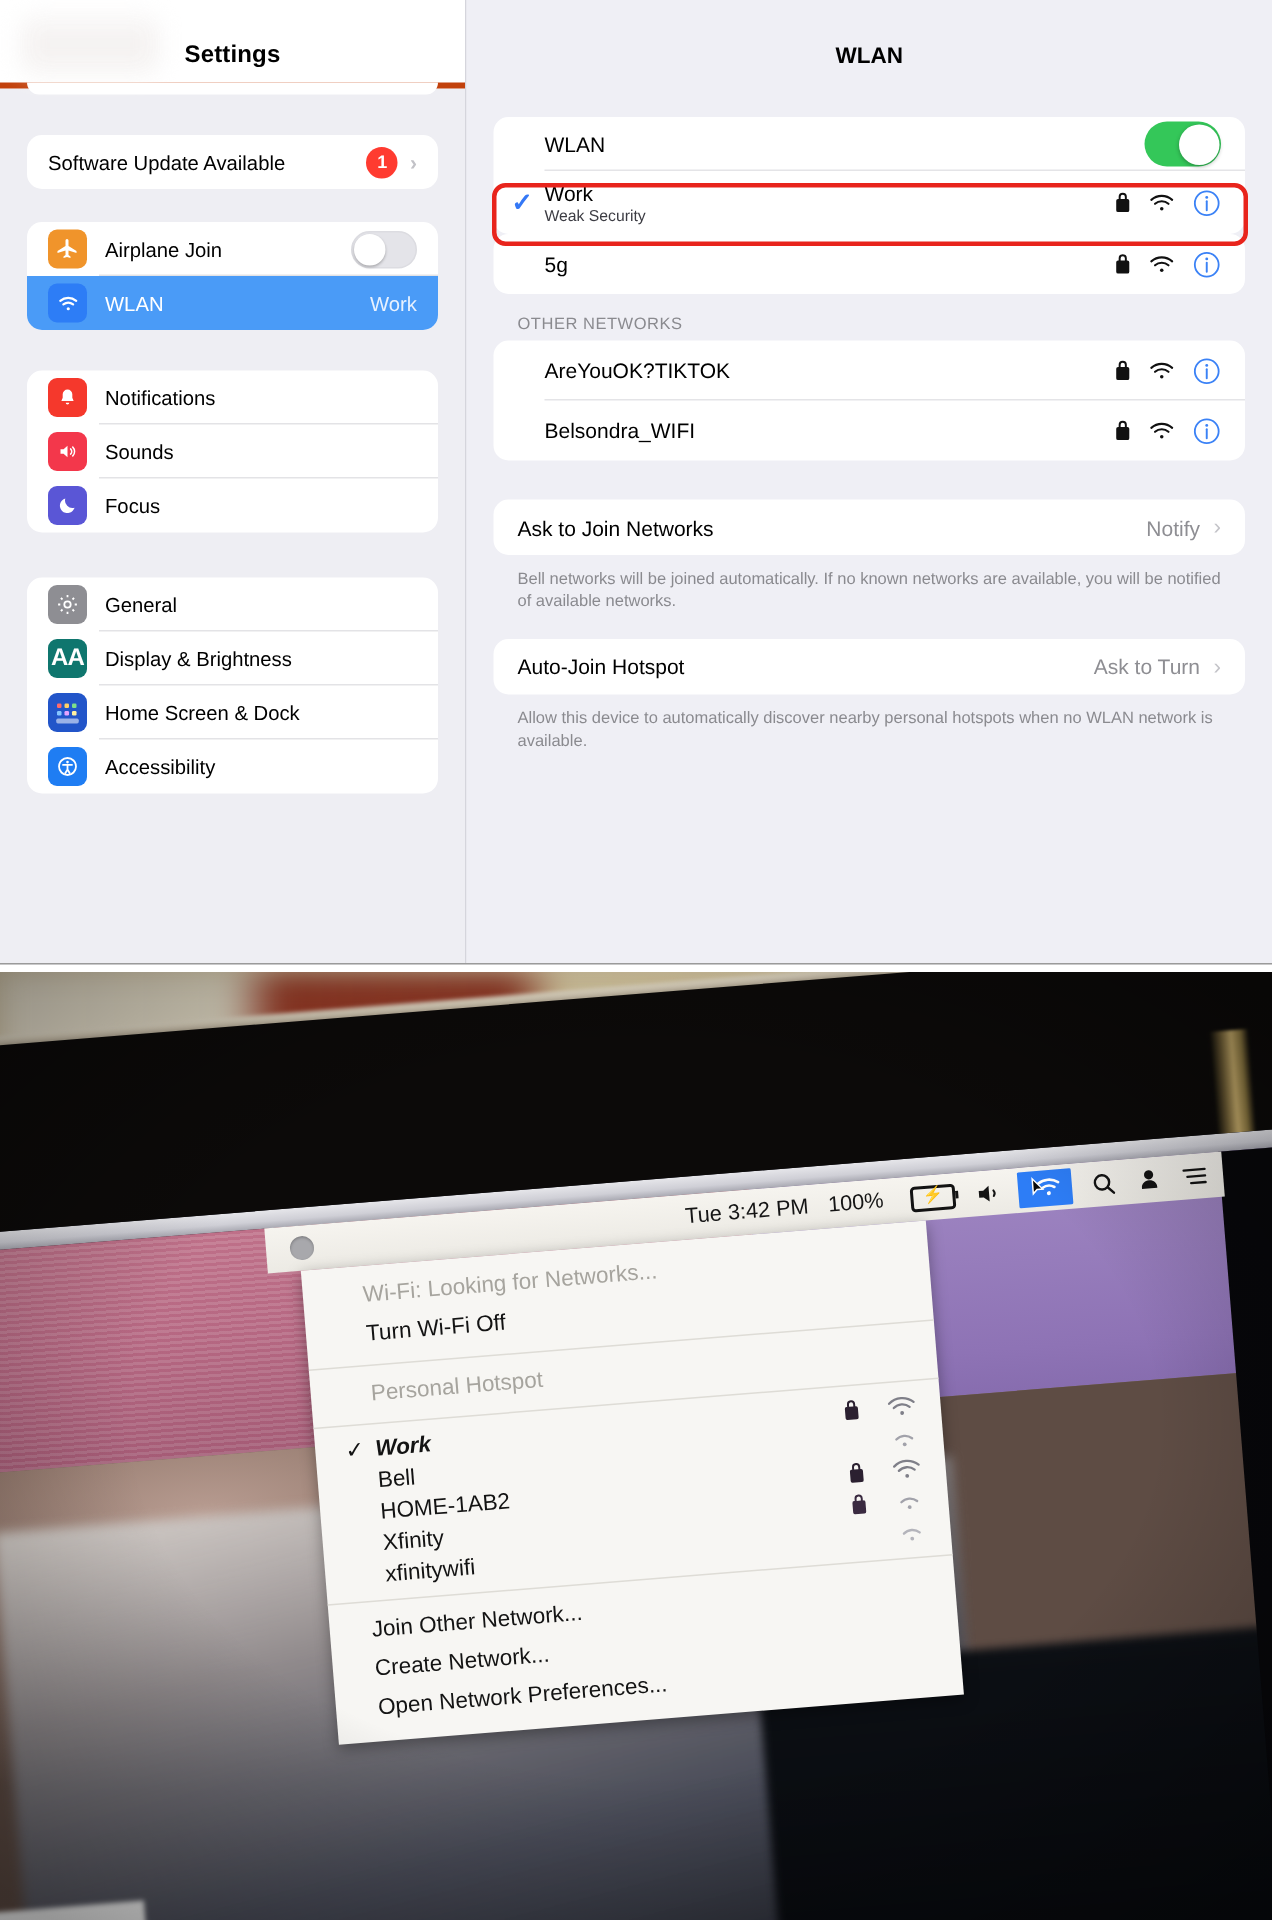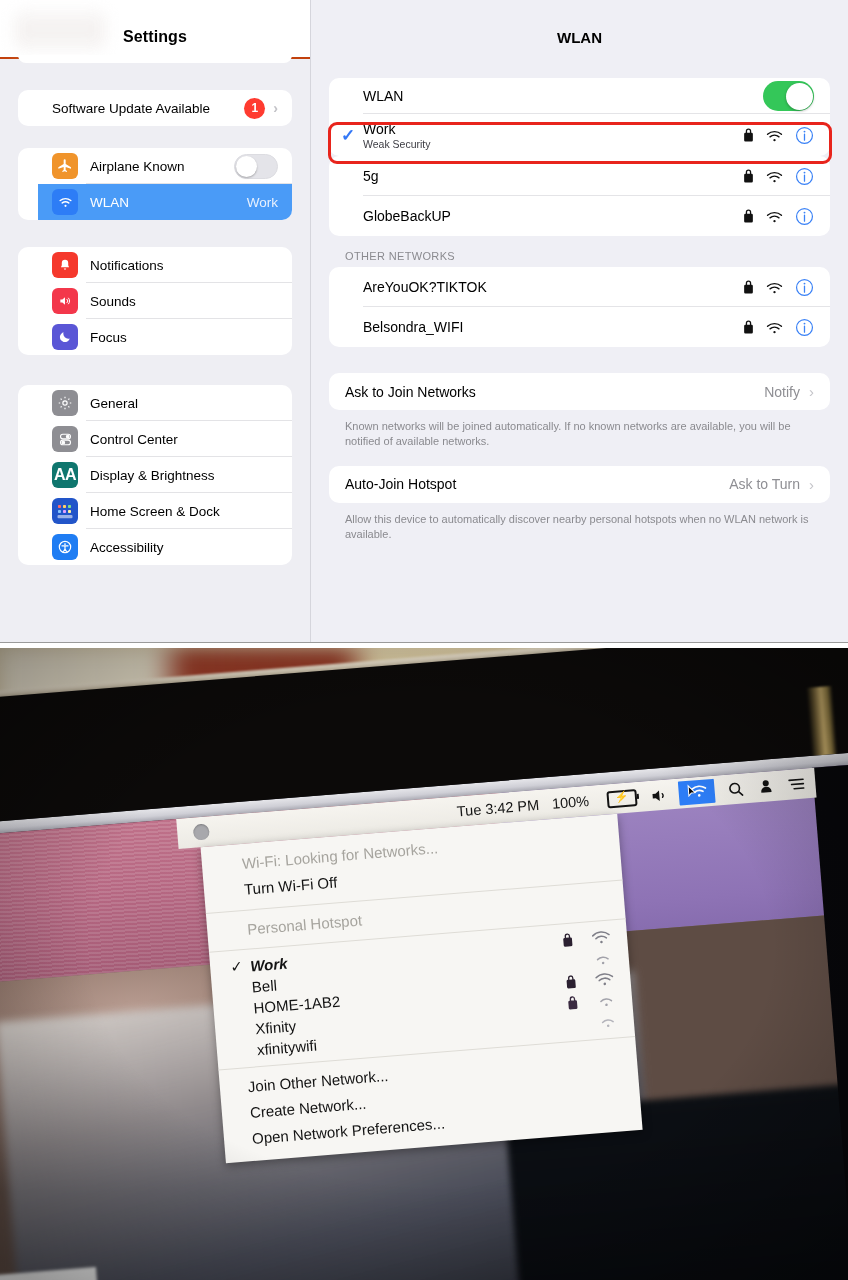--- a/index.html
+++ b/index.html
@@ -19,37 +19,37 @@
     box-sizing:border-box;
   }
   .sidebar{
     position:absolute;left:0;top:0;width:311px;height:642px;
     background:#eeeef3;overflow:hidden;
     border-right:1px solid #d5d5dc;
     box-sizing:border-box;
   }
   .sb-header{
     position:absolute;left:0;top:0;width:310px;height:59px;
-    background:#ffffff;border-bottom:2px solid #c2410c;
+    background:#ffffff;border-bottom:4px solid #c2410c;
     box-sizing:border-box;
   }
   .sb-title{
     position:absolute;left:0;top:28px;width:310px;text-align:center;
     font-size:16px;font-weight:bold;color:#000;letter-spacing:0.1px;
   }
   .sb-blur{
     position:absolute;left:14px;top:8px;width:92px;height:42px;
     border-radius:10px;
     background:linear-gradient(180deg,#fbfafa 0%,#f4f1f0 45%,#f7f5f4 100%);
     filter:blur(7px);opacity:.95;
   }
   .sb-scroll{position:absolute;left:0;top:59px;width:310px;height:583px;}
 
   .card{
-    background:#ffffff;border-radius:10px;margin:0 18px;overflow:hidden;padding-left:20px;
+    background:#ffffff;border-radius:10px;margin:0 18px;overflow:hidden;
   }
   .card.clipped-top{border-radius:0 0 10px 10px;}
   .row{
     display:flex;align-items:center;height:36px;padding:0 14px;
     position:relative;box-sizing:border-box;
   }
   .row .sep{
     position:absolute;left:48px;right:0;bottom:0;height:1px;background:#e3e3e6;
   }
   .row:last-child .sep{display:none;}
@@ -318,21 +318,21 @@
 
         <div class="gap"></div>
 
         <div class="card">
           <div class="row">
             <div class="ic" style="background:#f0942b;">
               <svg width="16" height="16" viewBox="0 0 24 24" fill="#fff">
                   <path d="M21 16v-2l-8-5V3.5a1.5 1.5 0 0 0-3 0V9l-8 5v2l8-2.5V18l-2 1.5V21l3.5-1 3.5 1v-1.5L13 18v-4.5z"></path>
                 </svg>
             </div>
-            <div class="lbl">Airplane Known</div>
+            <div class="lbl">Airplane Join</div>
             <div class="tog">
                 <div class="knob"></div>
               </div>
             <div class="sep"></div>
           </div>
           <div class="row sel">
             <div class="ic" style="background:#2d7df6;">
               <svg width="17" height="17" viewBox="0 0 24 24" fill="none" stroke="#fff" stroke-width="2.1" stroke-linecap="round">
                 <path d="M4.5 9.2a12 12 0 0 1 15 0"></path>
                   <path d="M7.4 12.6a7.6 7.6 0 0 1 9.2 0"></path>
@@ -381,32 +381,20 @@
 
         <div class="card">
           <div class="row">
             <div class="ic" style="background:#8e8e93;">
               <svg width="16" height="16" viewBox="0 0 24 24" fill="none" stroke="#fff" stroke-width="1.8">
                   <circle cx="12" cy="12" r="3.2"></circle>
                   <path d="M12 2.6v2.2M12 19.2v2.2M21.4 12h-2.2M4.8 12H2.6M18.6 5.4l-1.6 1.6M7 17l-1.6 1.6M18.6 18.6L17 17M7 7L5.4 5.4"></path>
                 </svg>
             </div>
             <div class="lbl">General</div>
-            <div class="sep"></div>
-          </div>
-          <div class="row">
-            <div class="ic" style="background:#8e8e93;">
-              <svg width="15" height="15" viewBox="0 0 24 24" fill="none" stroke="#fff" stroke-width="1.7">
-                  <rect x="4" y="3.5" width="16" height="7.5" rx="3.7"></rect>
-                  <rect x="4" y="13" width="16" height="7.5" rx="3.7"></rect>
-                  <circle cx="15.5" cy="7.25" r="2.1" fill="#fff"></circle>
-                  <circle cx="8.5" cy="16.75" r="2.1" fill="#fff"></circle>
-                </svg>
-            </div>
-            <div class="lbl">Control Center</div>
             <div class="sep"></div>
           </div>
           <div class="row">
             <div class="ic" style="background:#0f766e;font-weight:bold;font-size:16px;letter-spacing:-.5px;">AA</div>
             <div class="lbl">Display &amp; Brightness</div>
             <div class="sep"></div>
           </div>
           <div class="row">
             <div class="ic" style="background:#2255c9;">
               <svg width="18" height="18" viewBox="0 0 18 18">
@@ -507,40 +495,20 @@
                     <circle cx="11" cy="12.8" r="1.5" fill="#111" stroke="none"></circle>
                   </svg></span>
               <span class="info-i"><svg width="19" height="19" viewBox="0 0 22 22" fill="none">
                     <circle cx="11" cy="11" r="9.2" stroke="#3b82f6" stroke-width="1.4"></circle>
                     <circle cx="11" cy="6.5" r="1.1" fill="#3b82f6"></circle>
                     <path d="M11 9.4v7" stroke="#3b82f6" stroke-width="1.5" stroke-linecap="round"></path>
                   </svg></span>
             </div>
             <div class="dsep"></div>
           </div>
-          <div class="netrow">
-            <div class="nettext">
-                <div class="netname">GlobeBackUP</div>
-              </div>
-            <div class="neticons">
-              <span class="lock"><svg width="11" height="14" viewBox="0 0 14 18" fill="#111">
-                    <path d="M7 0.6a3.5 3.5 0 0 0-3.5 3.5V6H3a1.6 1.6 0 0 0-1.6 1.6v8A1.6 1.6 0 0 0 3 17.2h8a1.6 1.6 0 0 0 1.6-1.6v-8A1.6 1.6 0 0 0 11 6h-.5V4.1A3.5 3.5 0 0 0 7 0.6zm0 1.7a1.8 1.8 0 0 1 1.8 1.8V6H5.2V4.1A1.8 1.8 0 0 1 7 2.3z"></path>
-                  </svg></span>
-              <span class="wifi-i"><svg width="17" height="13" viewBox="0 0 22 16" fill="none" stroke="#111" stroke-width="1.8" stroke-linecap="round">
-                    <path d="M2 5.1a13.5 13.5 0 0 1 18 0"></path>
-                    <path d="M5.2 8.5a8.7 8.7 0 0 1 11.6 0"></path>
-                    <circle cx="11" cy="12.8" r="1.5" fill="#111" stroke="none"></circle>
-                  </svg></span>
-              <span class="info-i"><svg width="19" height="19" viewBox="0 0 22 22" fill="none">
-                    <circle cx="11" cy="11" r="9.2" stroke="#3b82f6" stroke-width="1.4"></circle>
-                    <circle cx="11" cy="6.5" r="1.1" fill="#3b82f6"></circle>
-                    <path d="M11 9.4v7" stroke="#3b82f6" stroke-width="1.5" stroke-linecap="round"></path>
-                  </svg></span>
-            </div>
-          </div>
         </div>
 
         <div class="sechdr">OTHER NETWORKS</div>
         <div class="dcard">
           <div class="netrow">
             <div class="nettext">
                 <div class="netname">AreYouOK?TIKTOK</div>
               </div>
             <div class="neticons">
               <span class="lock"><svg width="11" height="14" viewBox="0 0 14 18" fill="#111">
@@ -584,21 +552,21 @@
 
         <div style="height:26px;"></div>
 
         <div class="dcard">
           <div class="drow" style="min-height:37px;">
             <div class="dlbl">Ask to Join Networks</div>
             <div class="dval">Notify</div>
             <div class="dchev">›</div>
           </div>
         </div>
-        <div class="foot">Known networks will be joined automatically. If no known networks are available, you will be notified of available networks.</div>
+        <div class="foot">Bell networks will be joined automatically. If no known networks are available, you will be notified of available networks.</div>
 
         <div style="height:17px;"></div>
 
         <div class="dcard">
           <div class="drow" style="min-height:37px;">
             <div class="dlbl">Auto-Join Hotspot</div>
             <div class="dval">Ask to Turn</div>
             <div class="dchev">›</div>
           </div>
         </div>

